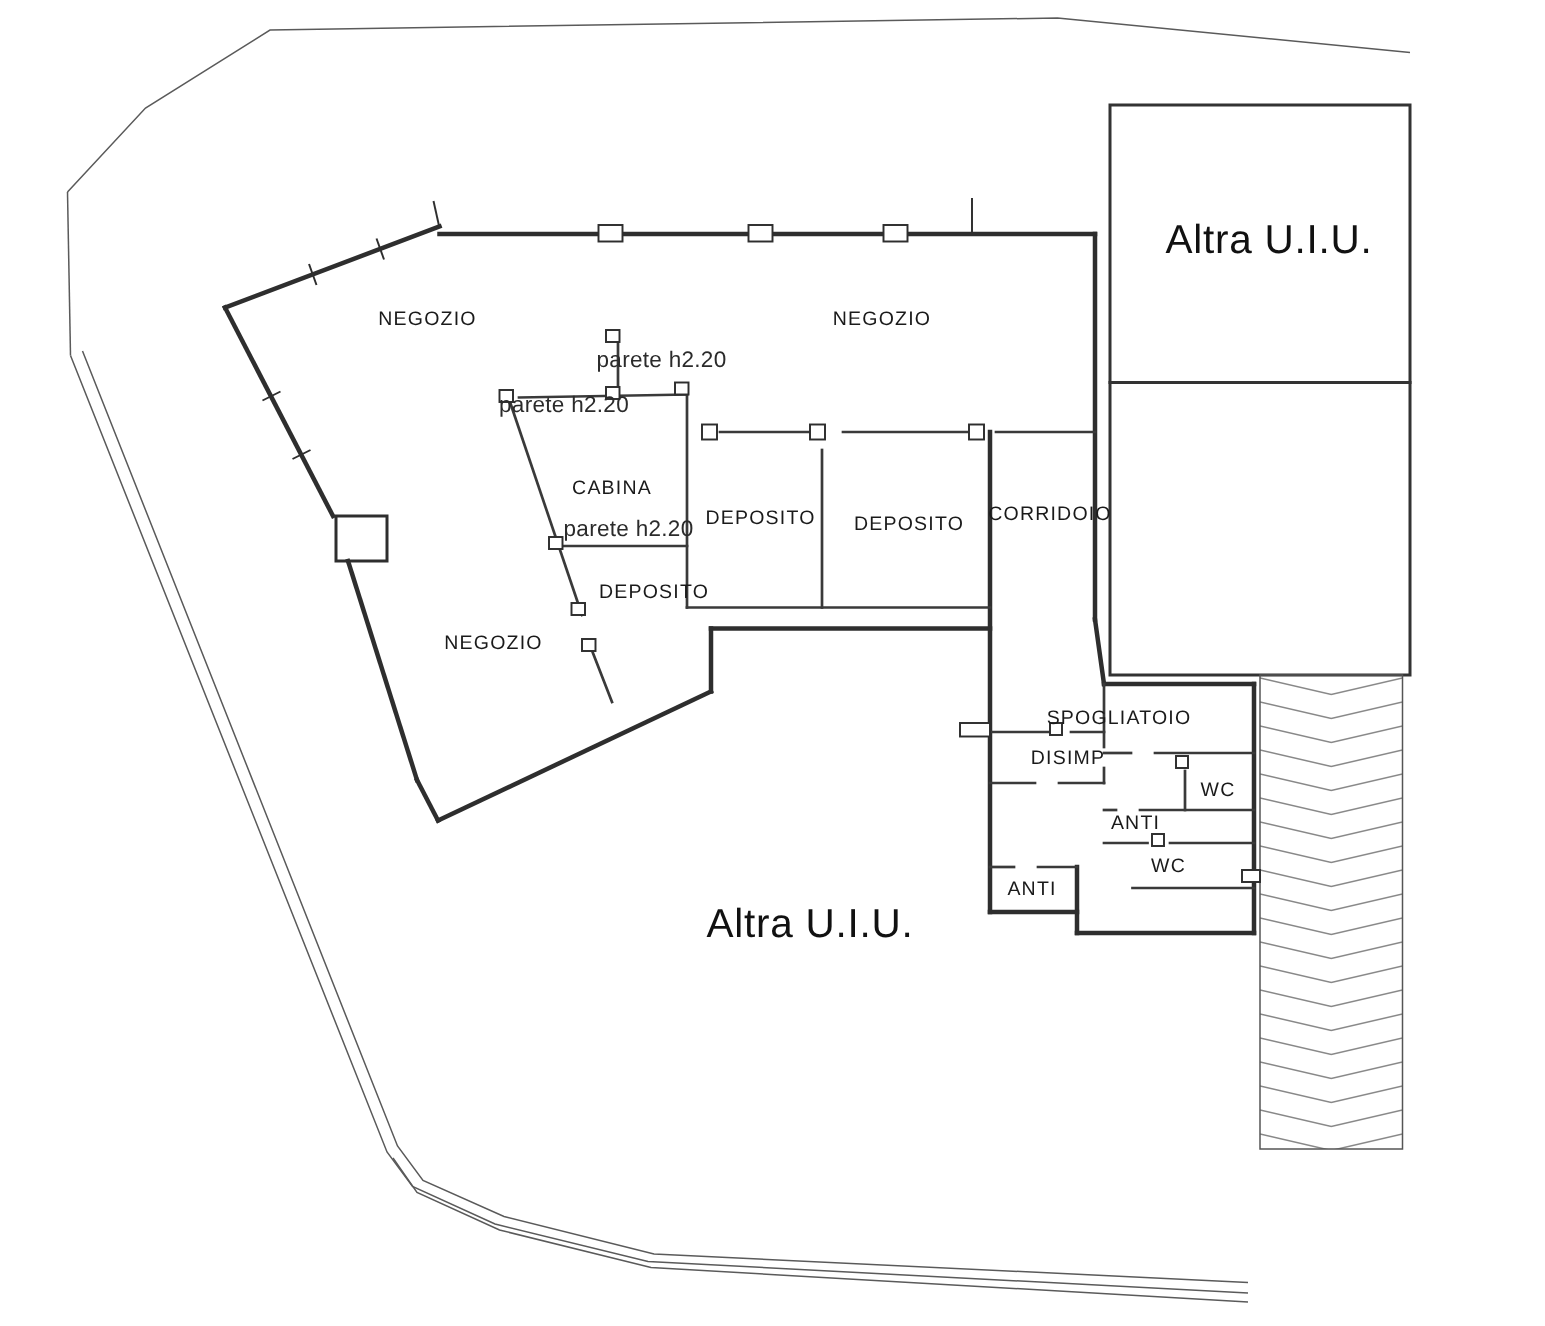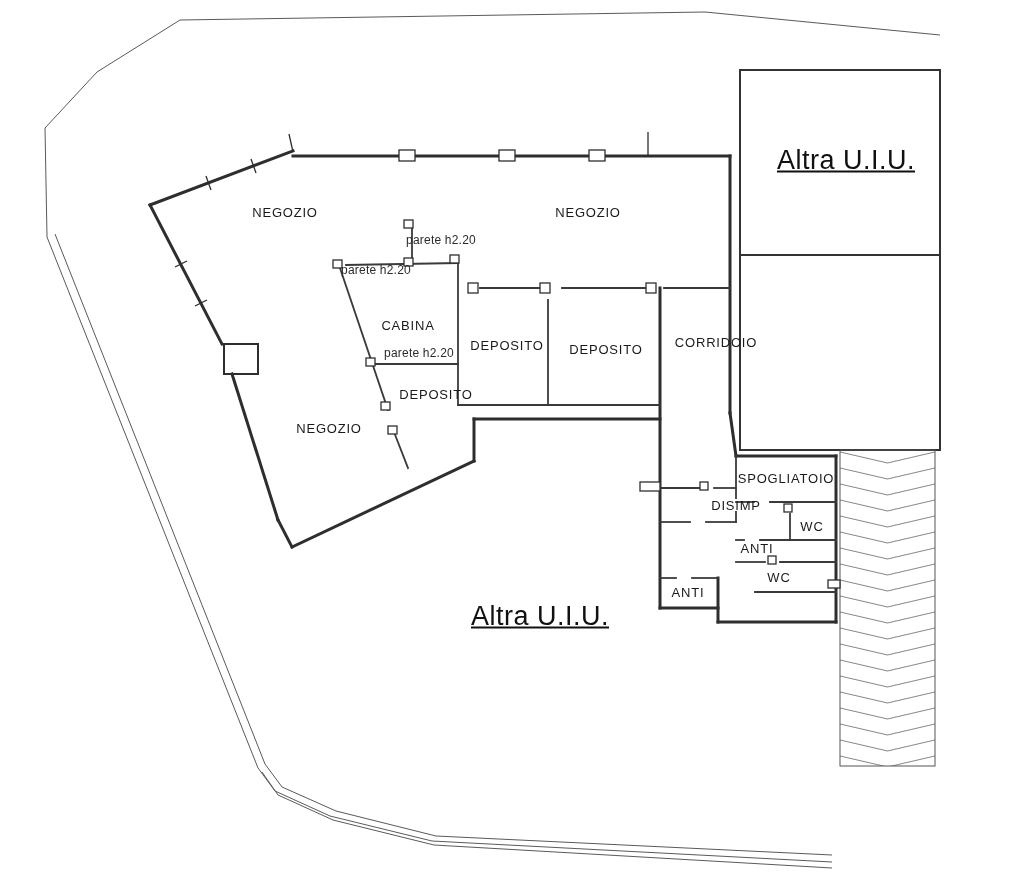--- a/index.html
+++ b/index.html
@@ -15,29 +15,28 @@
   .lbl {
     position:absolute;
     transform:translate(-50%,-50%);
     font-size:13px;
     letter-spacing:0.8px;
     color:#1a1a1a;
     white-space:nowrap;
     background:transparent;
   }
   .lbl.small {
-    font-size:12px;
+    font-size:15px;
     letter-spacing:0.2px;
     color:#2b2b2b;
   }
   .lbl.big {
     font-size:27px;
     letter-spacing:0.5px;
     color:#111111;
-    text-decoration:underline;
   }
 </style>
 </head>
 <body>
 
 <div class="page">
 
   <svg width="1030" height="884" viewBox="0 0 1030 884">
     <defs>
       <pattern id="herr" x="840" y="450" width="95" height="16" patternUnits="userSpaceOnUse">
@@ -142,24 +141,24 @@
 
   <span class="lbl" style="left:285px;top:212px">NEGOZIO</span>
   <span class="lbl" style="left:588px;top:212px">NEGOZIO</span>
   <span class="lbl big" style="left:846px;top:160px">Altra U.I.U.</span>
   <span class="lbl small" style="left:441px;top:240px">parete h2.20</span>
   <span class="lbl small" style="left:376px;top:270px">parete h2.20</span>
   <span class="lbl" style="left:408px;top:325px">CABINA</span>
   <span class="lbl small" style="left:419px;top:353px">parete h2.20</span>
   <span class="lbl" style="left:507px;top:345px">DEPOSITO</span>
   <span class="lbl" style="left:606px;top:349px">DEPOSITO</span>
-  <span class="lbl" style="left:716px;top:342px">CORRIDOIO</span>
+  <span class="lbl" style="left:700px;top:342px">CORRIDOIO</span>
   <span class="lbl" style="left:436px;top:394px">DEPOSITO</span>
   <span class="lbl" style="left:329px;top:428px">NEGOZIO</span>
-  <span class="lbl" style="left:786px;top:478px">SPOGLIATOIO</span>
-  <span class="lbl" style="left:736px;top:505px">DISIMP</span>
+  <span class="lbl" style="left:746px;top:478px">SPOGLIATOIO</span>
+  <span class="lbl" style="left:712px;top:505px">DISIMP</span>
   <span class="lbl" style="left:812px;top:526px">WC</span>
   <span class="lbl" style="left:757px;top:548px">ANTI</span>
   <span class="lbl" style="left:779px;top:577px">WC</span>
   <span class="lbl" style="left:688px;top:592px">ANTI</span>
   <span class="lbl big" style="left:540px;top:616px">Altra U.I.U.</span>
 
 </div>
 
 </body></html>

